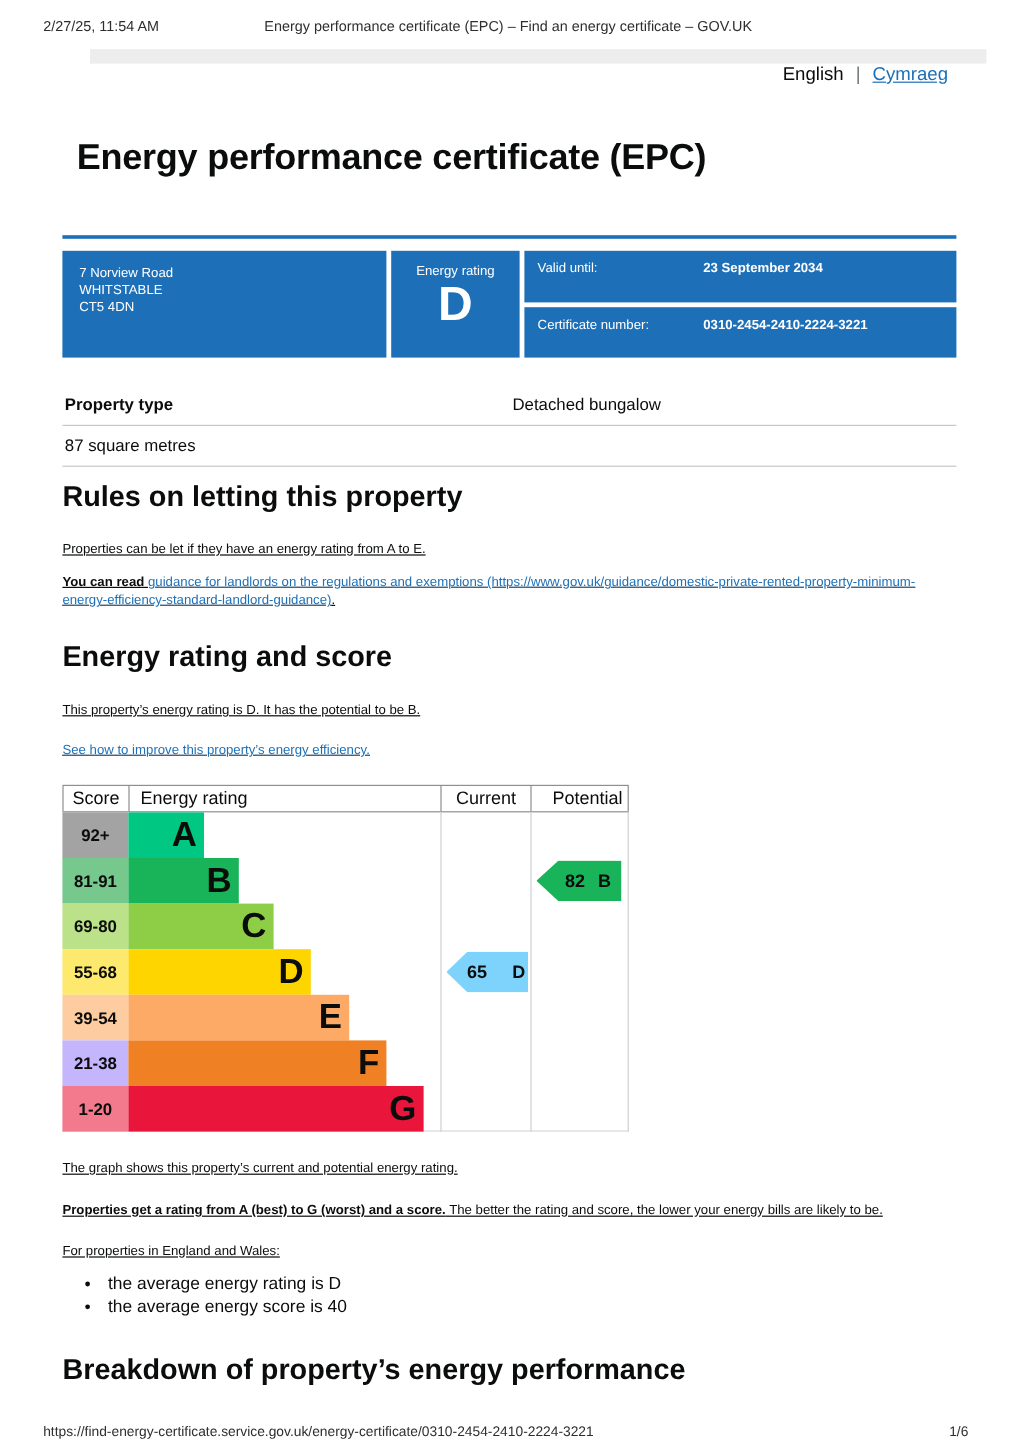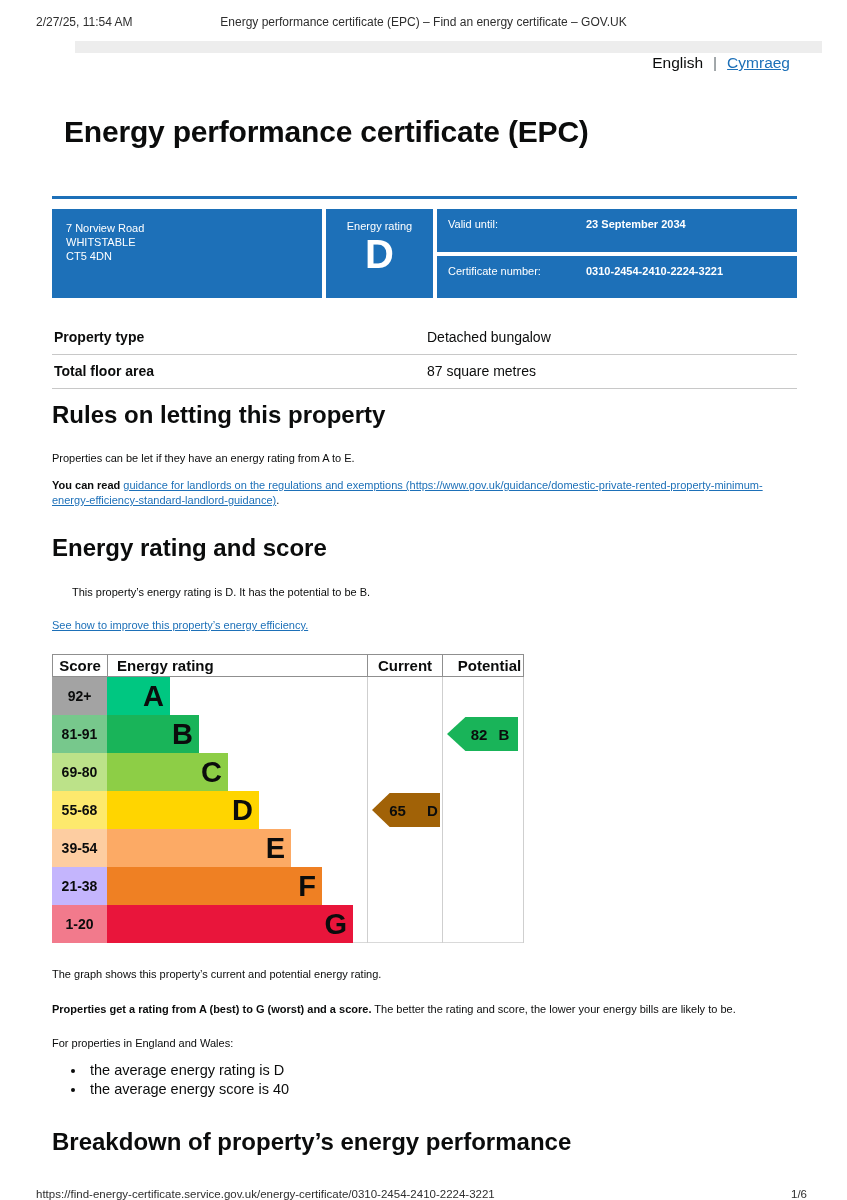--- a/index.html
+++ b/index.html
@@ -37,38 +37,38 @@
   
   .prop-table { left:52px; top:321px; width:745px; font-size:14px; }
   .prop-row { display:flex; padding:8px 0 9px 2px; border-bottom:1px solid #c8c8c8; }
   .prop-row .k { width:373px; font-weight:700; }
 
   h2.sec { font-size:24px; font-weight:700; }
   .h-rules { left:52px; top:401px; }
   .h-rating { left:52px; top:534px; }
   .h-breakdown { left:52px; top:1128px; }
 
-  .small { font-size:11px; line-height:15px; }
+  .small { font-size:11px; line-height:15px;text-decoration:underline; }
   .p-rules1 { left:52px; top:451px; }
   .p-rules2 { left:52px; top:478px; width:740px; }
   .p-rules2 .lead { font-weight:700; }
-  .p-rating1 { left:52px; top:585px;margin-left:20px; }
+  .p-rating1 { left:52px; top:585px; }
   .p-graph { left:52px; top:967px; }
   .p-ratingscore { left:52px; top:1002px; }
   .p-ratingscore b { font-weight:700; }
   .p-england { left:52px; top:1036px; }
   a.body-link { color:#1d70b8; text-decoration:underline; cursor:pointer; }
   .p-improve { left:52px; top:618px; }
 
   .bullets { left:72px; top:1061px; font-size:14.5px; line-height:19px; }
   .bullets li { margin-left:14px; padding-left:4px; }
 
   
   .chart { left:52px; top:654px; width:472px; }
-  .chart-header { display:flex; height:23px; border-top:1px solid #8f8f8f; border-bottom:1px solid #8f8f8f; font-weight:700; font-size:15px; }
+  .chart-header { display:flex; height:23px; border-top:1px solid #8f8f8f; border-bottom:1px solid #8f8f8f; font-weight:400; font-size:15px; }
   .chart-header .hc { display:flex; align-items:center; border-left:1px solid #8f8f8f; }
   .chart-header .hc:last-child { border-right:1px solid #8f8f8f;padding-left:13px; }
   .hc.score { width:55px; justify-content:center; }
   .hc.rating { width:260px; padding-left:9px; }
   .hc.current { width:75px; justify-content:center; }
   .hc.potential { width:82px; justify-content:center; }
   .chart-body { position:relative; height:266px; border-bottom:1px solid #d9d9d9; }
   .band-row { display:flex; height:38px; }
   .score-cell { width:55px; display:flex; align-items:center; justify-content:center; font-weight:700; font-size:14px; }
   .band-bar { height:38px; display:flex; align-items:center; justify-content:flex-end; padding-right:6px; font-weight:700; font-size:29px; }
@@ -118,21 +118,20 @@
     </div>
   </div>
 </div>
 
 <div class="abs prop-table">
   <div class="prop-row">
     <span class="k">Property type</span>
     <span class="v">Detached bungalow</span>
   </div>
   <div class="prop-row">
-    <span class="k">Total floor area</span>
     <span class="v">87 square metres</span>
   </div>
 </div>
 
 <h2 class="abs sec h-rules">Rules on letting this property</h2>
 <p class="abs small p-rules1">Properties can be let if they have an energy rating from A to E.</p>
 <p class="abs small p-rules2"><span class="lead">You can read </span><a class="body-link">guidance for landlords on the regulations and exemptions (https://www.gov.uk/guidance/domestic-private-rented-property-minimum-energy-efficiency-standard-landlord-guidance)</a><span>.</span></p>
 
 <h2 class="abs sec h-rating">Energy rating and score</h2>
 <p class="abs small p-rating1">This property’s energy rating is D. It has the potential to be B.</p>
@@ -170,21 +169,21 @@
       <div class="score-cell" style="background: #c4b5fd;">21-38</div>
       <div class="band-bar" style="background: rgb(239, 128, 35); width: 215px;">F</div>
     </div>
     <div class="band-row">
       <div class="score-cell" style="background: rgb(242, 122, 140);">1-20</div>
       <div class="band-bar" style="background: rgb(233, 21, 59); width: 246px;">G</div>
     </div>
     <div class="vline vl1"></div>
     <div class="vline vl2"></div>
     <div class="vline vl3"></div>
-    <div class="arrow arrow-current" id="arrow-current" style="background: #a16207; top: 116px; gap: 10px;">
+    <div class="arrow arrow-current" id="arrow-current" style="background: #7dd3fc; top: 116px; gap: 10px;">
       <span>65</span>
       <span class="ltr">D</span>
     </div>
     <div class="arrow arrow-potential" id="arrow-potential" style="background: rgb(25, 180, 89); top: 40px;">
       <span>82</span>
       <span class="ltr">B</span>
     </div>
   </div>
 </div>
 

